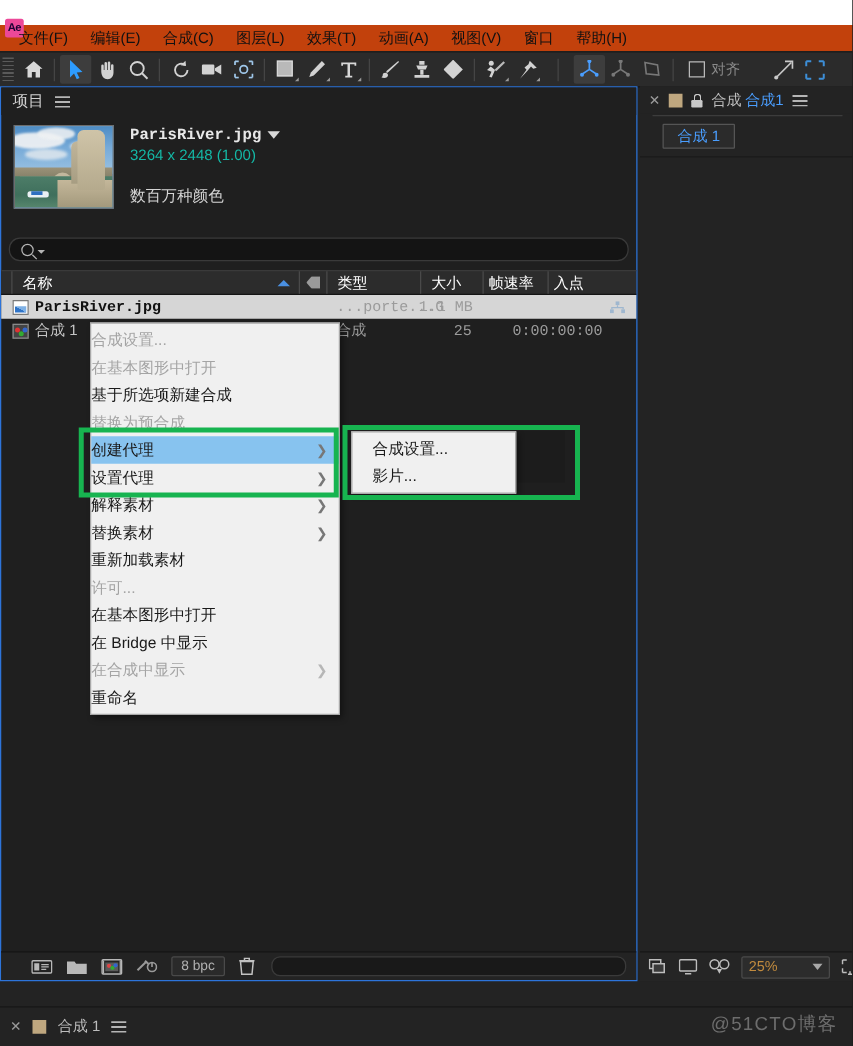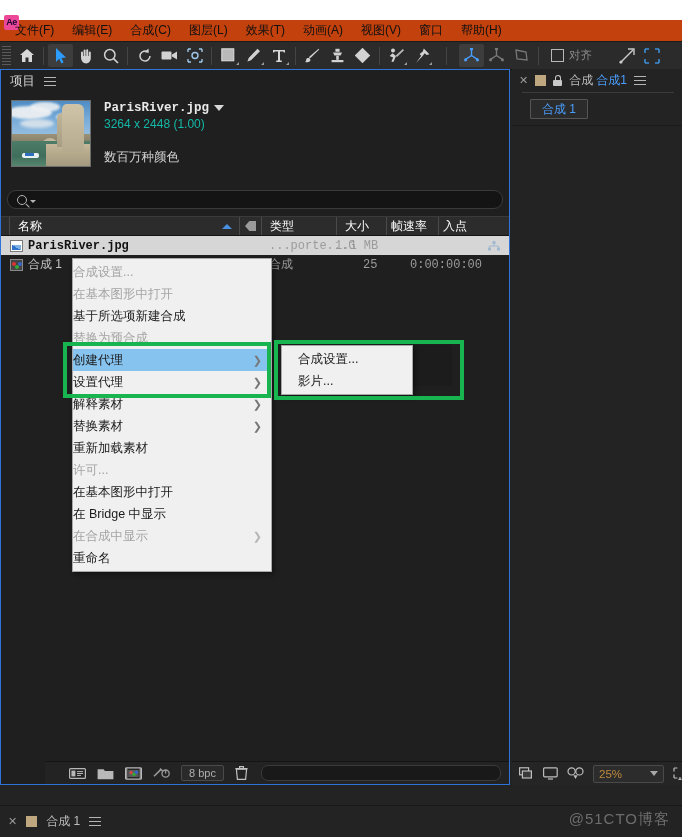--- a/index.html
+++ b/index.html
@@ -122,21 +122,21 @@
   .comp-ic .r{position:absolute;width:4px;height:4px;border-radius:50%;background:#d33;left:1px;top:2px;}
   .comp-ic .g{position:absolute;width:4px;height:4px;border-radius:50%;background:#3a3;left:4px;top:5px;}
   .comp-ic .b{position:absolute;width:4px;height:4px;border-radius:50%;background:#36c;left:7px;top:2px;}
   .rname{font-family:"Liberation Mono","DejaVu Sans Mono",monospace;font-weight:bold;}
   .rname2{color:#c5c5c5;}
   .cell{position:absolute;font-family:"Liberation Mono","DejaVu Sans Mono",monospace;}
   .net-ic{width:12px;height:10px;position:relative;}
 
   
   .projfoot{position:absolute;left:0;right:0;bottom:0;height:22px;background:#232323;
-     border-top:1px solid #141414;display:flex;align-items:center;padding-left:24px;gap:11px;margin-left:44px;}
+     border-top:1px solid #141414;display:flex;align-items:center;padding-left:24px;gap:11px;}
   .fbtn{color:#b8b8b8;display:flex;align-items:center;}
   .bpc{border:1px solid #4a4a4a;border-radius:2px;height:14px;display:flex;align-items:center;
      padding:0 7px;color:#b0b0b0;font-size:11px;background:#2a2a2a;}
   .ffield{flex:1;height:14px;margin:0 8px 0 2px;background:#191919;border:1px solid #3a3a3a;
      border-radius:7px;}
 
   
   .comp-tabbar{height:22px;display:flex;align-items:center;gap:7px;padding-left:7px;background:#232323;}
   .xclose{color:#9a9a9a;font-size:11px;}
   .tanbox{width:11px;height:11px;background:#bfa77f;}

